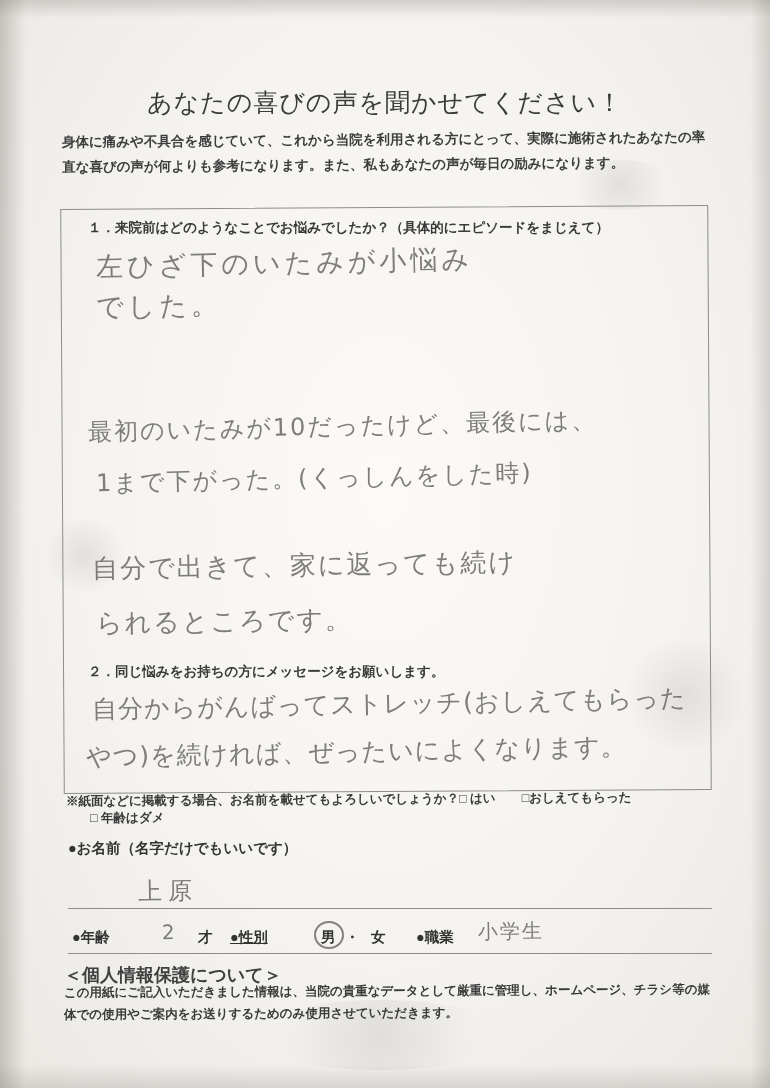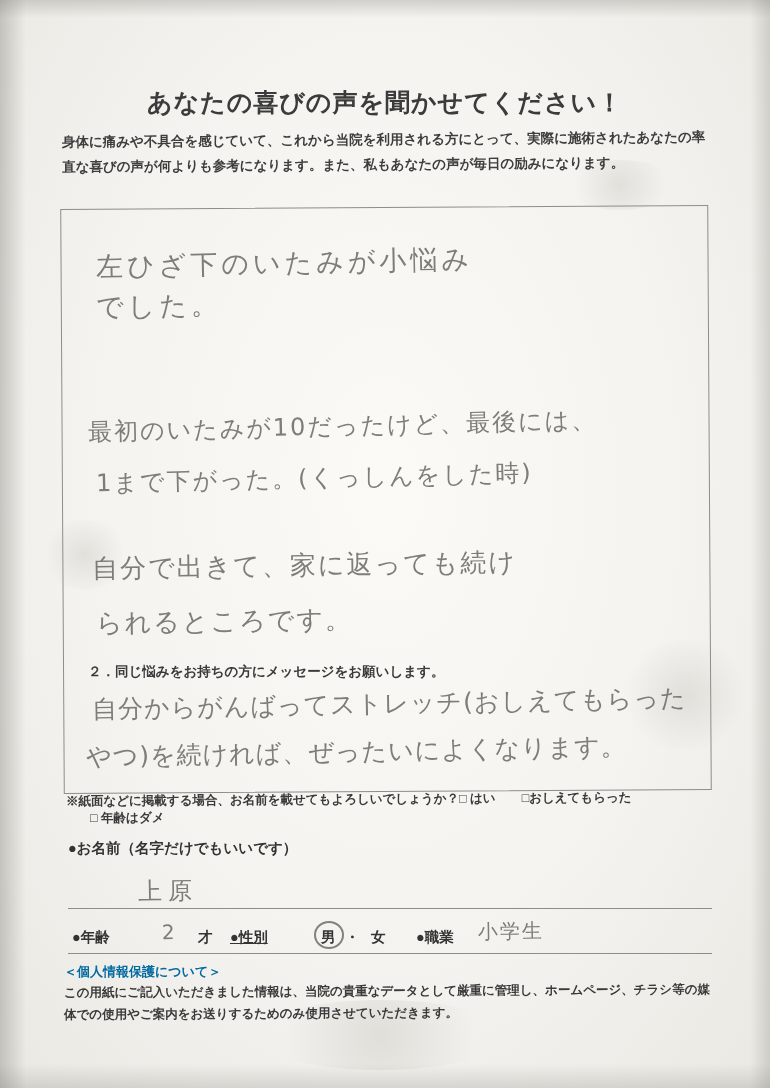--- a/index.html
+++ b/index.html
@@ -36,21 +36,21 @@
     left: 0; top: 0;
     width: 770px; height: 1088px;
   }
   .title {
     position: absolute;
     top: 86px;
     left: 0;
     width: 770px;
     text-align: center;
     font-size: 25px;
-    font-weight: bold;
+    font-weight: normal;
     color: #3b3b3b;
     letter-spacing: 1px;
   }
   .lead {
     position: absolute;
     top: 128px;
     left: 62px;
     width: 650px;
     font-size: 13.5px;
     line-height: 1.85;
@@ -113,23 +113,23 @@
   }
   .rule {
     position: absolute;
     height: 1px;
     background: #8e8d88;
   }
   .notice-title {
     position: absolute;
     left: 64px;
     top: 963px;
-    font-size: 13px;
-    font-weight: bold;
-    color: #0369a1;
+    font-size: 18px;
+    font-weight: bold;
+    color: #404040;
   }
   .notice-body {
     position: absolute;
     left: 64px;
     top: 981px;
     width: 648px;
     font-size: 12.5px;
     line-height: 1.75;
     color: #3a3a3a;
     font-weight: bold;
@@ -183,20 +183,21 @@
   <div class="edge-shadow-bottom"></div>
 
   <div class="content">
 
     <div class="title">あなたの喜びの声を聞かせてください！</div>
 
     <div class="lead">身体に痛みや不具合を感じていて、これから当院を利用される方にとって、実際に施術されたあなたの率直な喜びの声が何よりも参考になります。また、私もあなたの声が毎日の励みになります。</div>
 
     <div class="box"></div>
 
+    <div class="q" style="left:88px; top:219px;">１．来院前はどのようなことでお悩みでしたか？（具体的にエピソードをまじえて）</div>
     <div class="hw s1" style="left:96px; top:245px;">左ひざ下のいたみが小悩み</div>
     <div class="hw s1" style="left:96px; top:288px;">でした。</div>
 
     <div class="hw s2" style="left:88px; top:410px;">最初のいたみが10だったけど、最後には、</div>
     <div class="hw s2" style="left:96px; top:462px;">1まで下がった。(くっしんをした時)</div>
 
     <div class="hw s3" style="left:92px; top:548px;">自分で出きて、家に返っても続け</div>
     <div class="hw s3" style="left:96px; top:604px;">られるところです。</div>
 
     <div class="q" style="left:88px; top:663px;text-align:center;">２．同じ悩みをお持ちの方にメッセージをお願いします。</div>

